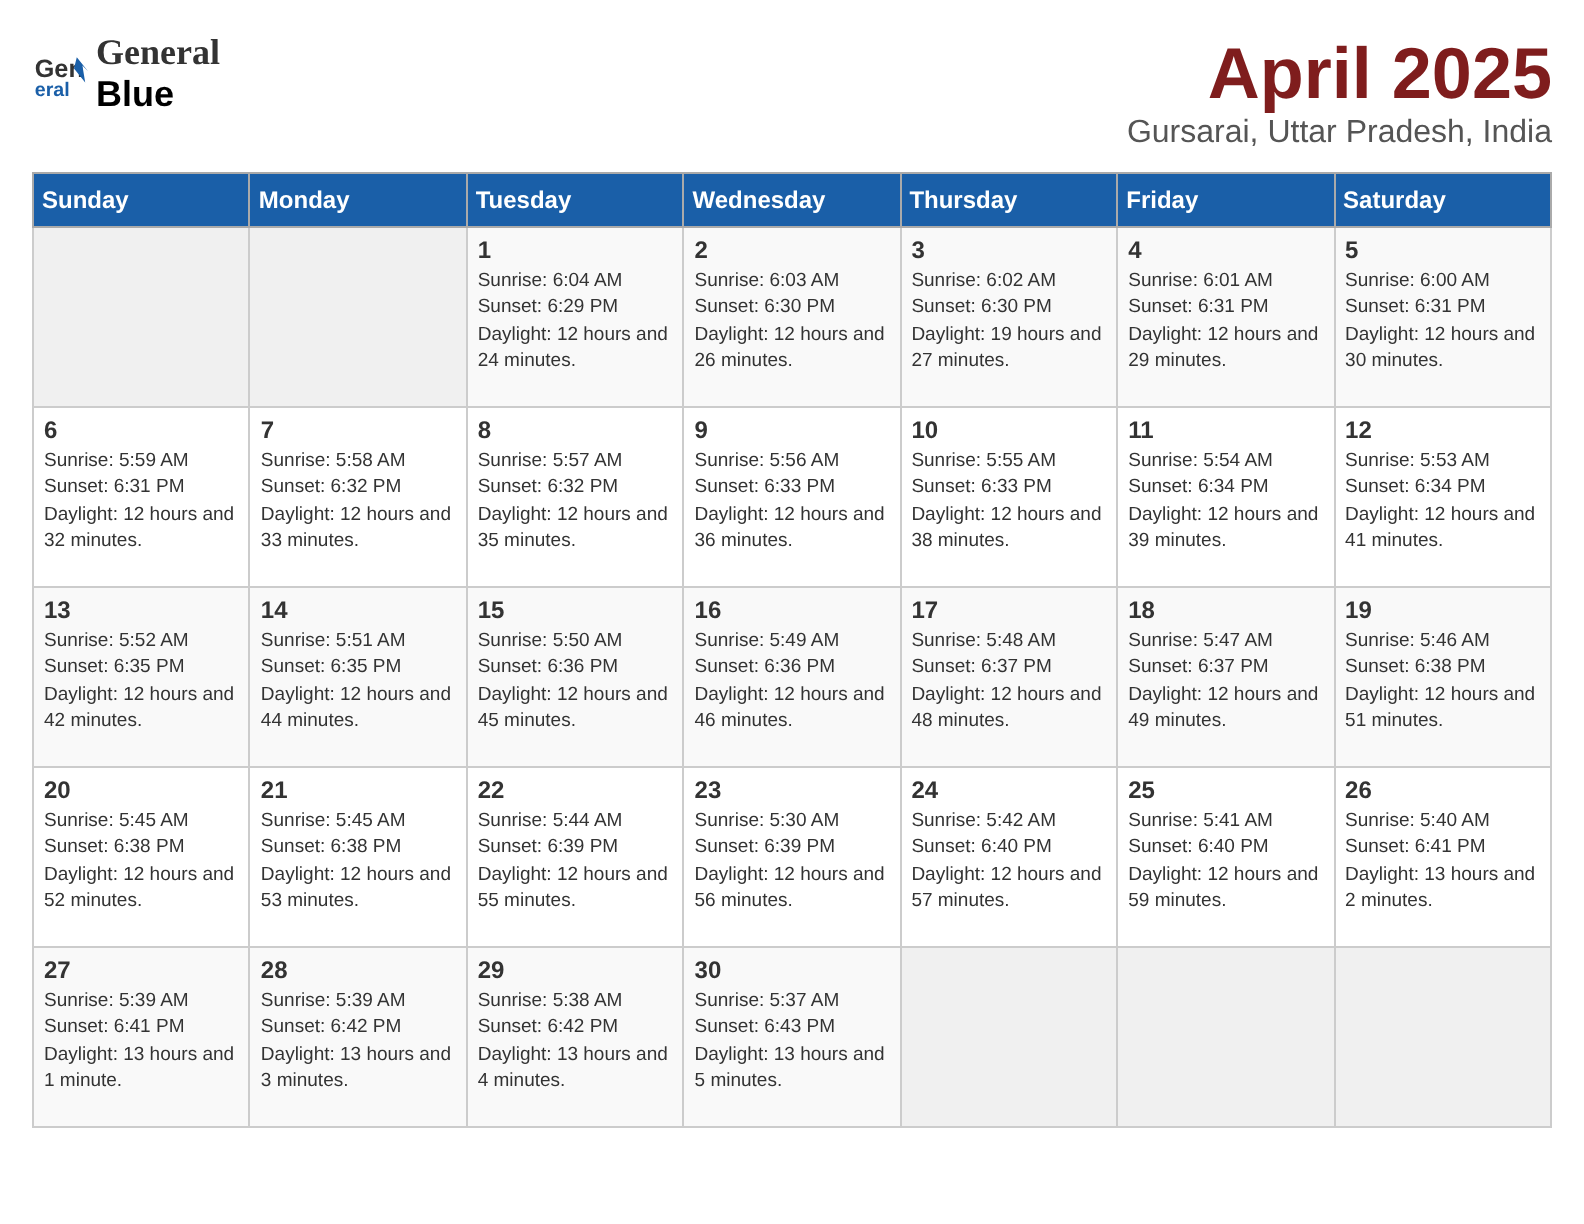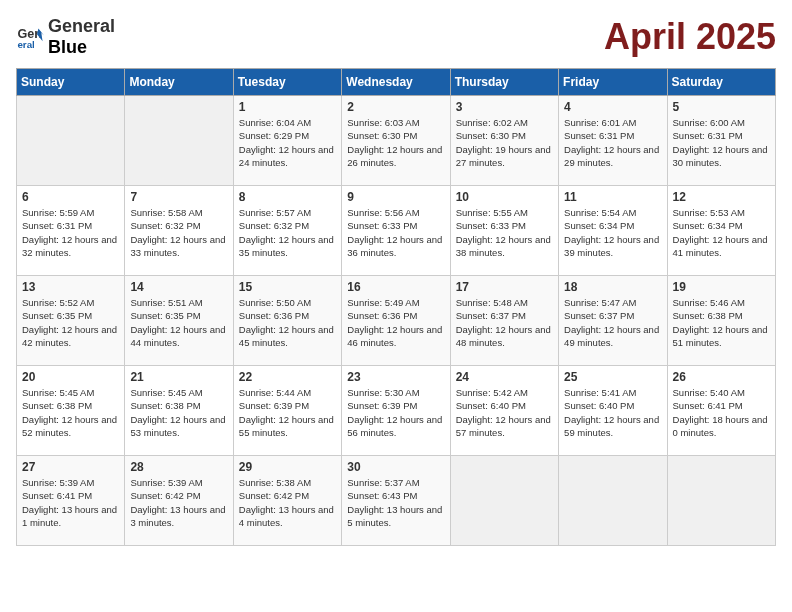--- a/index.html
+++ b/index.html
@@ -85,26 +85,27 @@
 <body>
 
 <div class="header-area">
   <div class="logo">
     <svg class="logo-icon" viewBox="0 0 40 40">
       <text x="2" y="22" font-size="18" font-weight="bold" fill="#333">Gen</text>
       <text x="2" y="36" font-size="14" font-weight="bold" fill="#1a5fa8">eral</text>
       <polygon points="32,8 40,18 36,14 38,26 30,16" fill="#1a5fa8"></polygon>
     </svg>
     <div>
-      <span style="font-size:18px;font-weight:bold;color:#333;">General</span><br>
+      <span style="font-size:18px;font-weight:bold;color:#333;font-family:Liberation Serif, serif;">General</span><br>
       <span style="font-size:18px;font-weight:bold;color:#000000;">Blue</span>
     </div>
   </div>
   <div class="title-area">
     <div class="month-title">April 2025</div>
+    <div class="location-title">Gursarai, Uttar Pradesh, India</div>
   </div>
 </div>
 
 <table>
   <thead>
     <tr>
 
     <th>Sunday</th>
         <th>Monday</th>
         <th>Tuesday</th>
@@ -322,21 +323,21 @@
           <span>Sunrise: 5:41 AM</span><br>
           <span>Sunset: 6:40 PM</span><br>
           <span>Daylight: 12 hours and 59 minutes.</span>
         </div>
       </td>
         <td>
         <span class="day-number">26</span>
         <div class="day-info">
           <span>Sunrise: 5:40 AM</span><br>
           <span>Sunset: 6:41 PM</span><br>
-          <span>Daylight: 18 hours and 0 minutes.</span>
+          <span>Daylight: 13 hours and 2 minutes.</span>
         </div>
       </td>
       </tr>
       <tr>
         <td>
         <span class="day-number">27</span>
         <div class="day-info">
           <span>Sunrise: 5:39 AM</span><br>
           <span>Sunset: 6:41 PM</span><br>
           <span>Daylight: 13 hours and 1 minute.</span>

